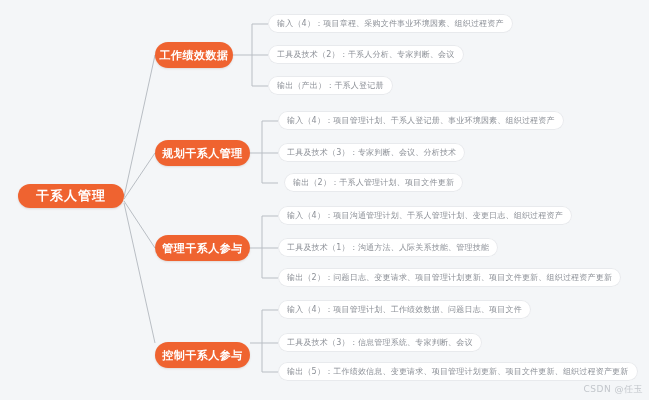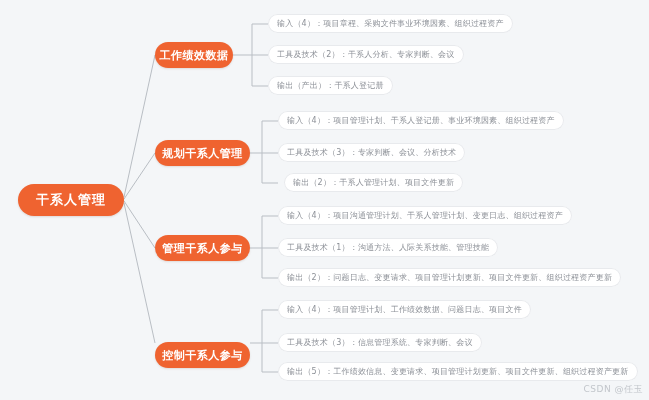--- a/index.html
+++ b/index.html
@@ -25,21 +25,21 @@
   .node {
     position: absolute;
     box-sizing: border-box;
     white-space: nowrap;
   }
   
   .root {
     left: 18px;
     top: 184px;
     width: 106px;
-    height: 32px;
+    height: 24px;
     border-radius: 16px;
     background: #ef6330;
     color: #ffffff;
     font-size: 13px;
     font-weight: bold;
     letter-spacing: 1px;
     display: flex;
     align-items: center;
     justify-content: center;
     box-shadow: 0 1px 2px rgba(120,80,60,0.18);

